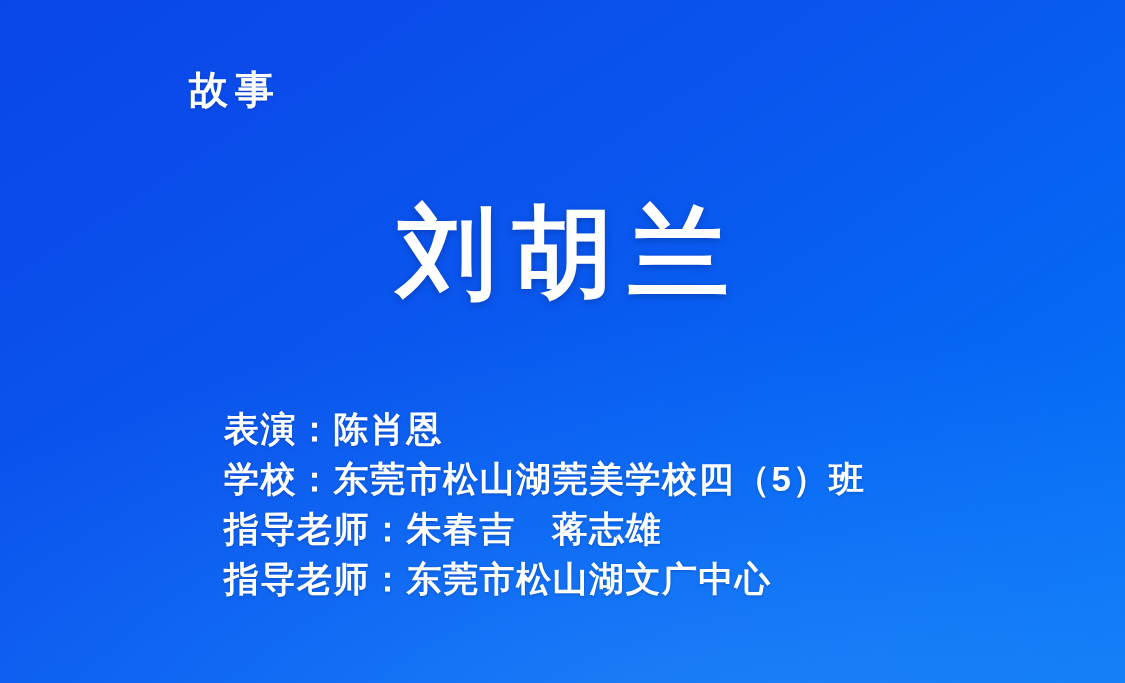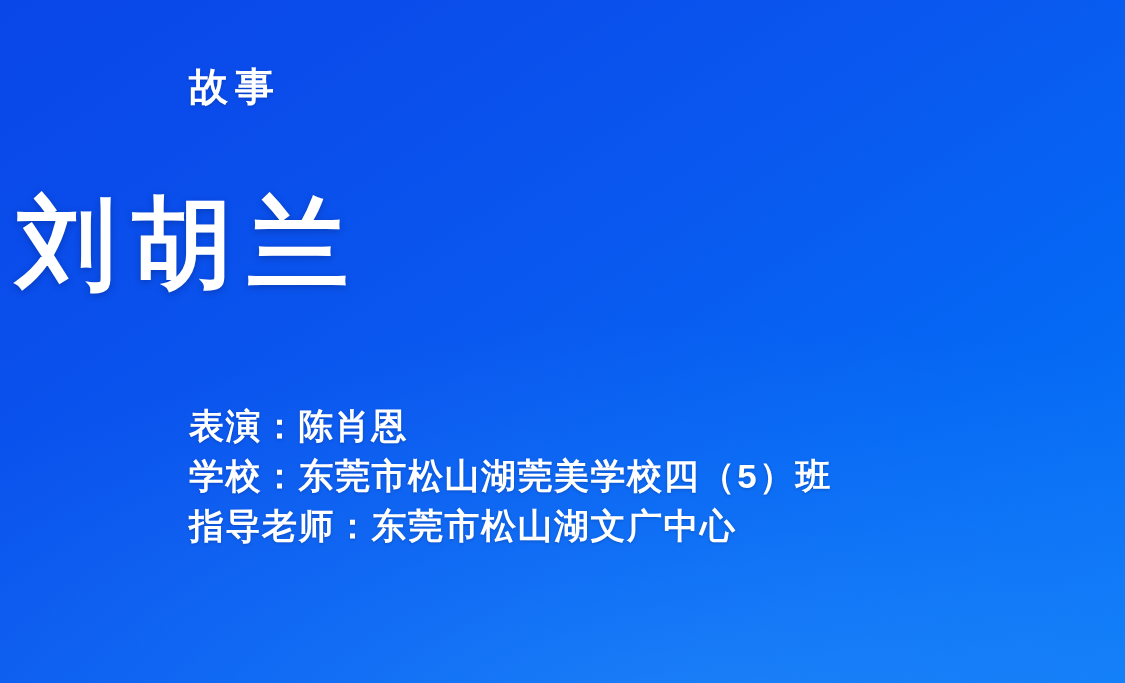--- a/index.html
+++ b/index.html
@@ -6,21 +6,21 @@
   html, body {
     margin: 0;
     padding: 0;
     background: #000;
   }
   .slide {
     position: relative;
     width: 1125px;
     height: 683px;
     overflow: hidden;
-    font-family: Liberation Mono, monospace;
+    font-family: Liberation Sans, sans-serif;
     color: #ffffff;
     
     background: linear-gradient(147deg, #0a47e8 0%, #0a4ceb 18%, #0a58ef 45%, #0567f4 70%, #0a79f8 100%);
   }
   
   .slide::after {
     content: "";
     position: absolute;
     inset: 0;
     pointer-events: none;
@@ -43,21 +43,21 @@
     line-height: 1.15;
     white-space: nowrap;
     text-shadow: 0 1px 3px rgba(0, 25, 90, 0.30);
   }
 
   .main-title {
     position: absolute;
     left: 0;
     right: 0;
     top: 196px;
-    text-align: left;
+    text-align: center;
     font-size: 100px;
     font-weight: 700;
     letter-spacing: 16px;
     
     text-indent: 16px;
     line-height: 1.12;
     white-space: nowrap;
     text-shadow: 0 2px 7px rgba(0, 25, 90, 0.34);
   }
 
@@ -68,32 +68,34 @@
     display: flex;
     flex-direction: column;
   }
   .credit-line {
     font-size: 35px;
     font-weight: 700;
     letter-spacing: 1.5px;
     line-height: 50px;
     white-space: pre;
     text-shadow: 0 1px 3px rgba(0, 25, 90, 0.28);
+    margin-left: 35px;
   }
 </style>
 </head>
 <body>
 
 <div class="slide">
   <div class="layer">
 
     <div class="category-label">故事</div>
 
     <div class="main-title">刘胡兰</div>
 
     <div class="credits">
       <div class="credit-line">表演：陈肖恩</div>
       <div class="credit-line">学校：东莞市松山湖莞美学校四（5）班</div>
+      <div class="credit-line">指导老师：朱春吉　蒋志雄</div>
       <div class="credit-line">指导老师：东莞市松山湖文广中心</div>
     </div>
 
   </div>
 </div>
 
 </body></html>

